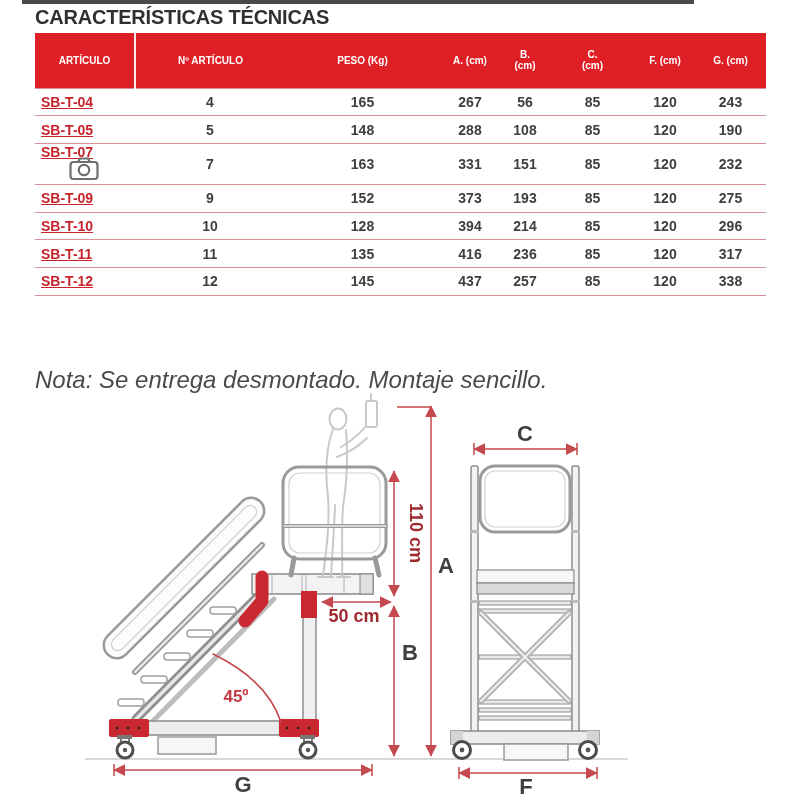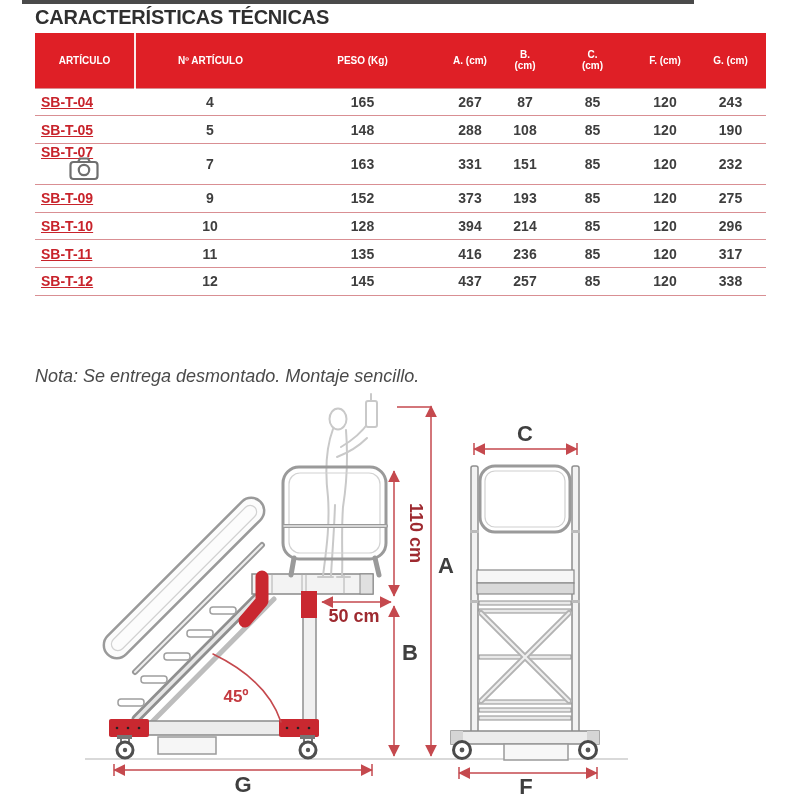--- a/index.html
+++ b/index.html
@@ -14,21 +14,21 @@
   table.specs thead tr{height:55px;}
   table.specs th{background:var(--header-red);color:#fff;font-size:10px;font-weight:700;
         text-align:center;vertical-align:middle;line-height:1.15;white-space:pre-line;padding:0;}
   table.specs th.art{border-right:2px solid rgba(255,255,255,0.9);}
   table.specs td{height:26.7px;border-top:1px solid var(--row-divider);font-size:14px;
         font-weight:700;color:var(--value-gray);text-align:center;vertical-align:middle;padding:0;}
   table.specs tbody tr:last-child td{border-bottom:1px solid var(--row-divider);}
   table.specs td.art{color:var(--article-red);text-align:left;padding-left:6px;text-decoration:underline;}
   .cam{display:inline-block;vertical-align:middle;margin-left:28px;margin-top:-3px;}
   
-  .note{position:absolute;left:35px;top:366px;font-size:18px;font-style:italic;
+  .note{position:absolute;left:35px;top:366px;font-size:24px;font-style:italic;
         color:#4a4a4a;}
   
   svg.diagram{position:absolute;left:0;top:0;}
   svg .dim{stroke:var(--dim-red);stroke-width:1.5;fill:none;}
   svg #dimArrow path{fill:var(--dim-red);}
   svg text{font-family:"Liberation Sans","DejaVu Sans",sans-serif;}
   svg .dim-num{fill:var(--dim-text-red);font-size:18px;font-weight:700;}
   svg .dim-letter{fill:var(--label-dark);font-size:22px;font-weight:700;}
   svg .angle-text{fill:#c43a40;font-size:17px;font-weight:700;}
   svg .person{stroke:#c9c9c9;stroke-width:2;fill:none;}
@@ -65,21 +65,21 @@
         <th>F. (cm)</th>
         <th>G. (cm)</th>
       </tr>
     </thead>
     <tbody>
       <tr>
         <td class="art">SB-T-04</td>
         <td>4</td>
         <td>165</td>
         <td>267</td>
-        <td>87</td>
+        <td>56</td>
         <td>85</td>
         <td>120</td>
         <td>243</td>
       </tr>
       <tr>
         <td class="art">SB-T-05</td>
         <td>5</td>
         <td>148</td>
         <td>288</td>
         <td>108</td>

